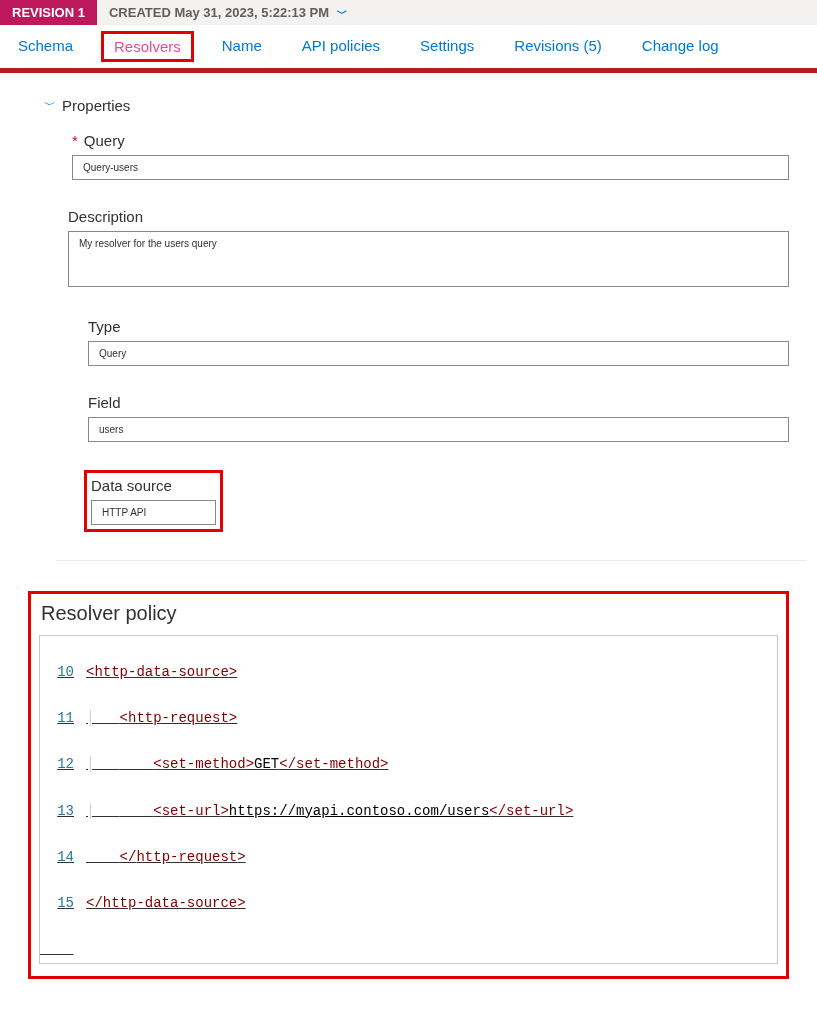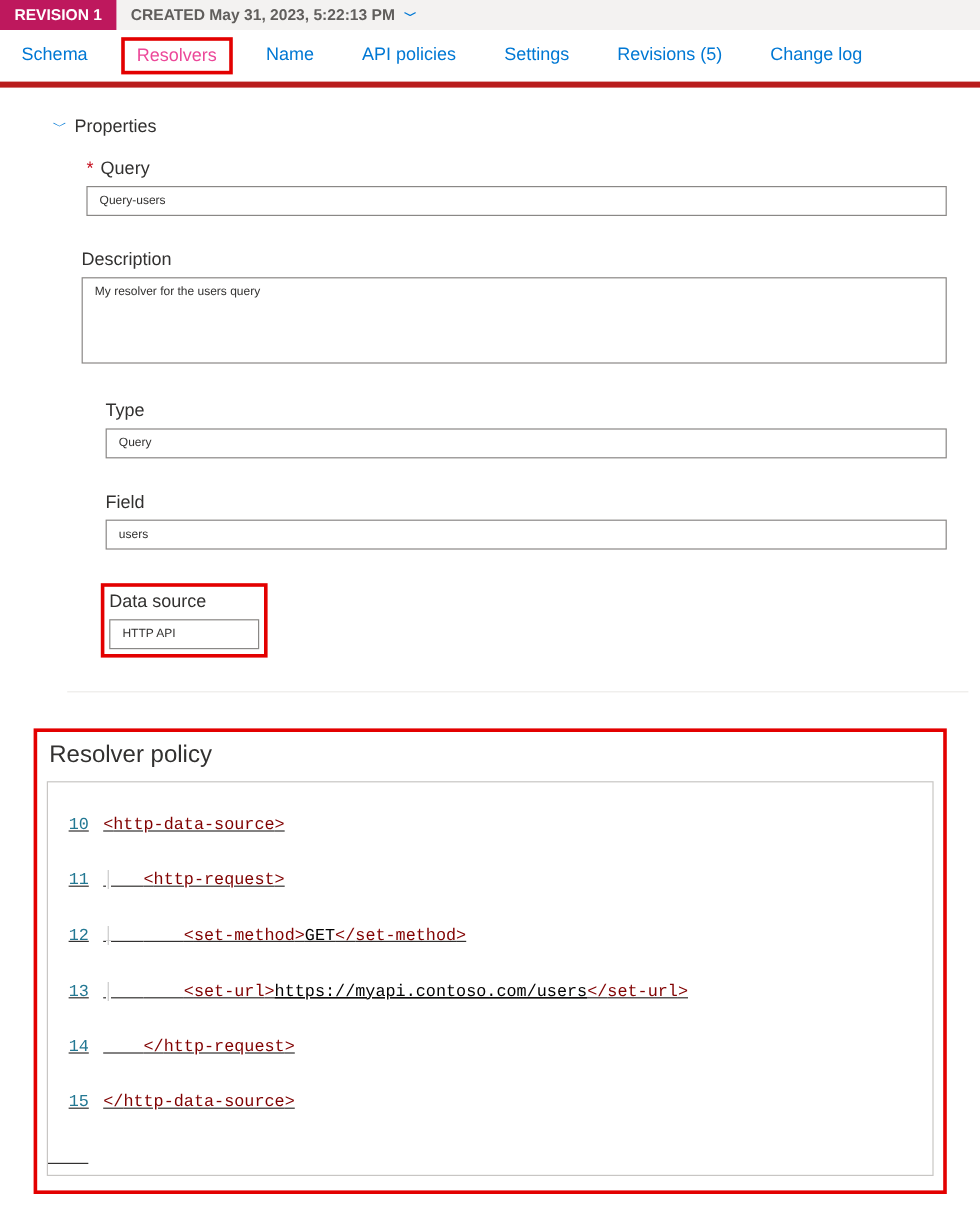--- a/index.html
+++ b/index.html
@@ -73,21 +73,21 @@
     .req { color: #c50f1f; }
     .text-input, .textarea, .select {
       width: 100%;
       border: 1px solid #8a8886;
       padding: 6px 10px;
       font-size: 10px;
       font-family: inherit;
       background: #fff;
       color:#323130;
     }
-    .textarea { height: 72px; resize: none; }
+    .textarea { height: 56px; resize: none; }
     .hl-inline {
       display:inline-block;
       border: 3px solid #e30000;
       padding: 4px;
       margin-left: -4px;
       margin-right:-4px;
     }
     .hl-inline .text-input { width: 125px; }
     .divider { border-top:1px solid #edebe9; margin: 26px 0 14px 0; width:100%; margin-left:18px; }
     .resolver-box {

